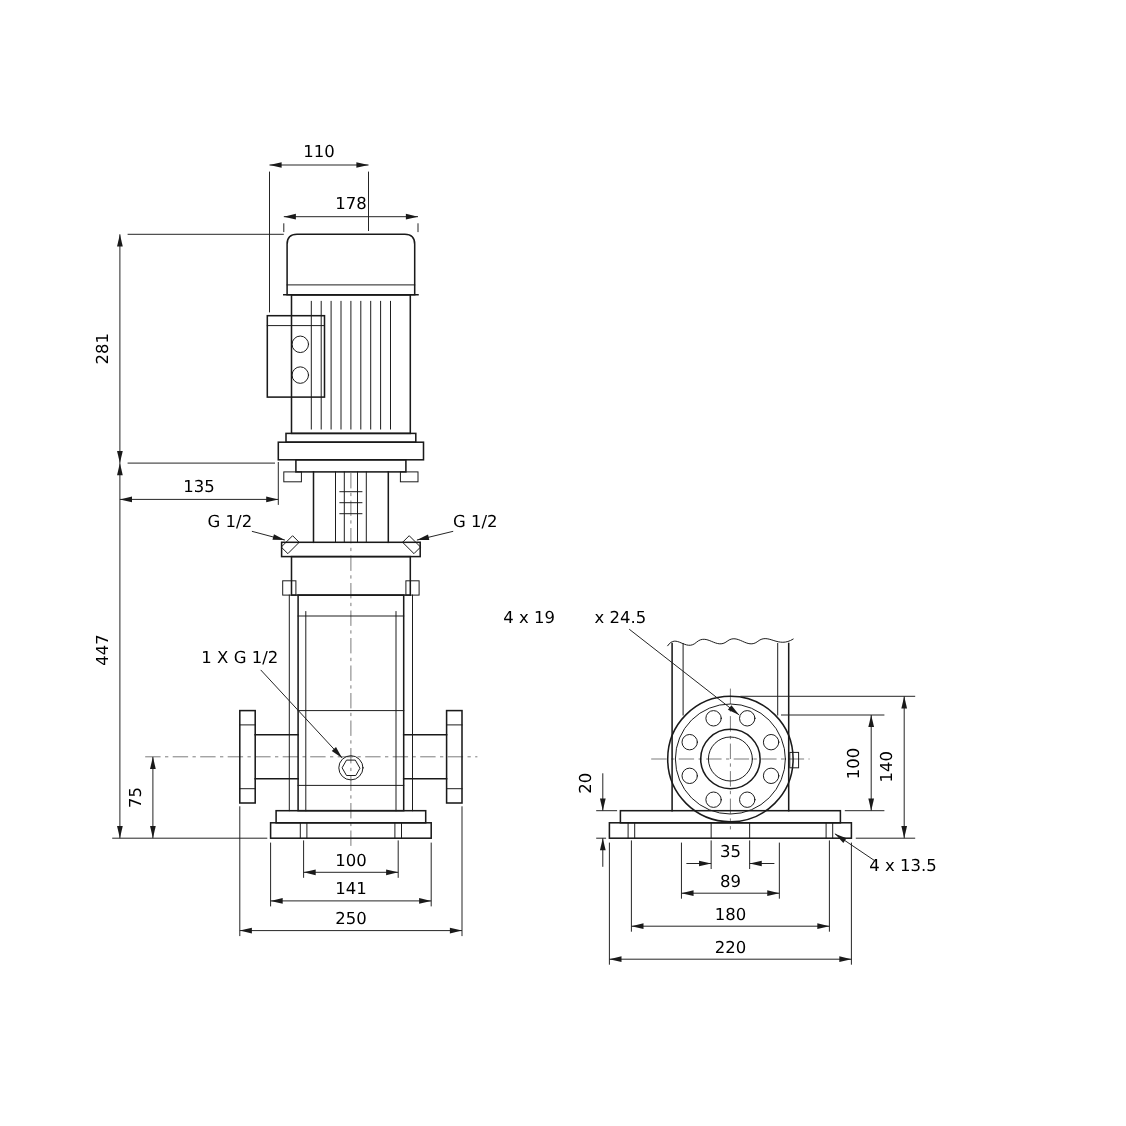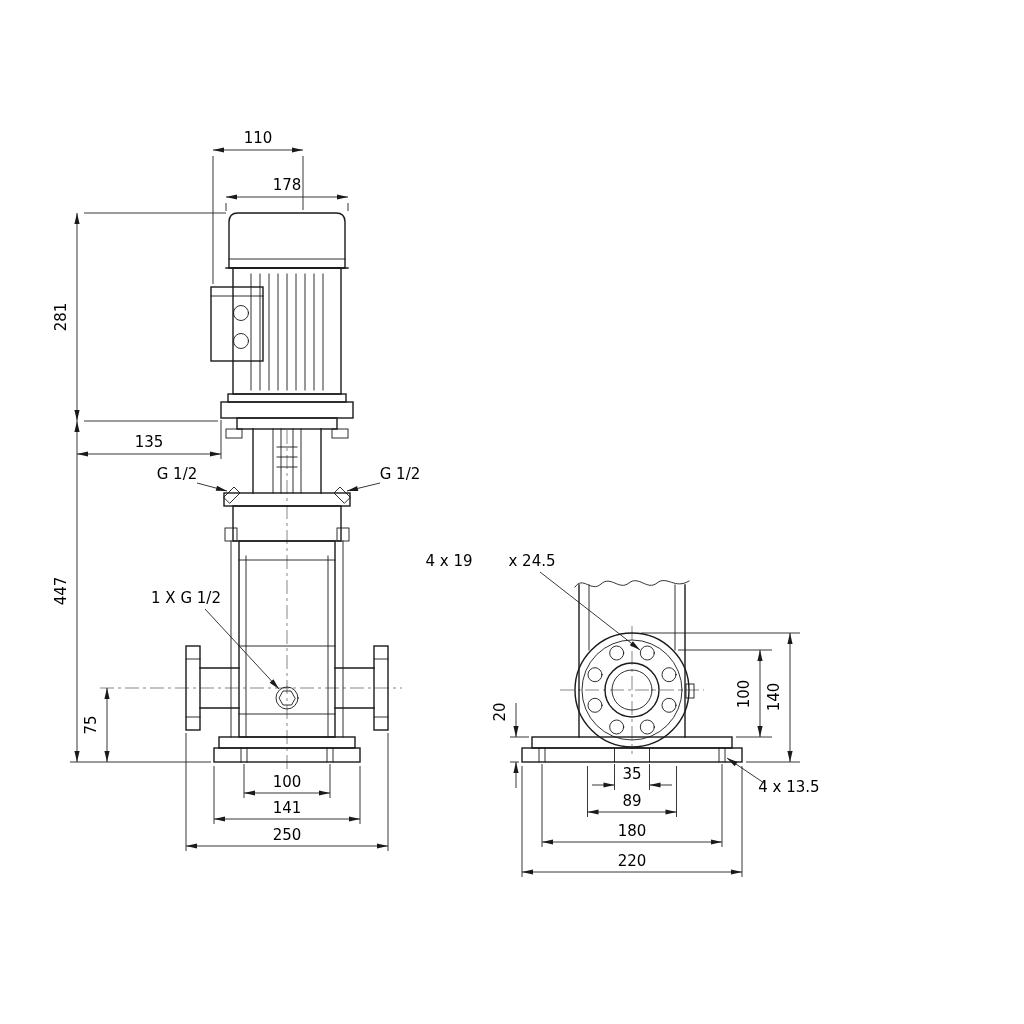--- a/index.html
+++ b/index.html
@@ -1,17 +1,17 @@
 <!DOCTYPE html>
 <html><head>
 <meta charset="utf-8">
 <style>
   html,body{margin:0;padding:0;background:#fff;}
   .page{position:relative;width:949px;height:1024px;background:#ffffff;overflow:hidden;
-        font-family:"DejaVu Sans", sans-serif;}
+        font-family:"DejaVu Sans", sans-serif;padding-left:32px;}
   svg{display:block;}
   .ol{stroke:#1a1a1a;stroke-width:1.4;fill:none;stroke-linecap:square;}
   .dl{stroke:#1a1a1a;stroke-width:0.9;fill:none;stroke-linecap:square;}
   .dim{stroke:#222;stroke-width:0.9;fill:none;}
   .cl{stroke:#555;stroke-width:0.7;fill:none;stroke-dasharray:14 4 3 4;}
   .dimtext{font:15px "DejaVu Sans", sans-serif;fill:#000;}
 </style>
 </head>
 <body>
 

